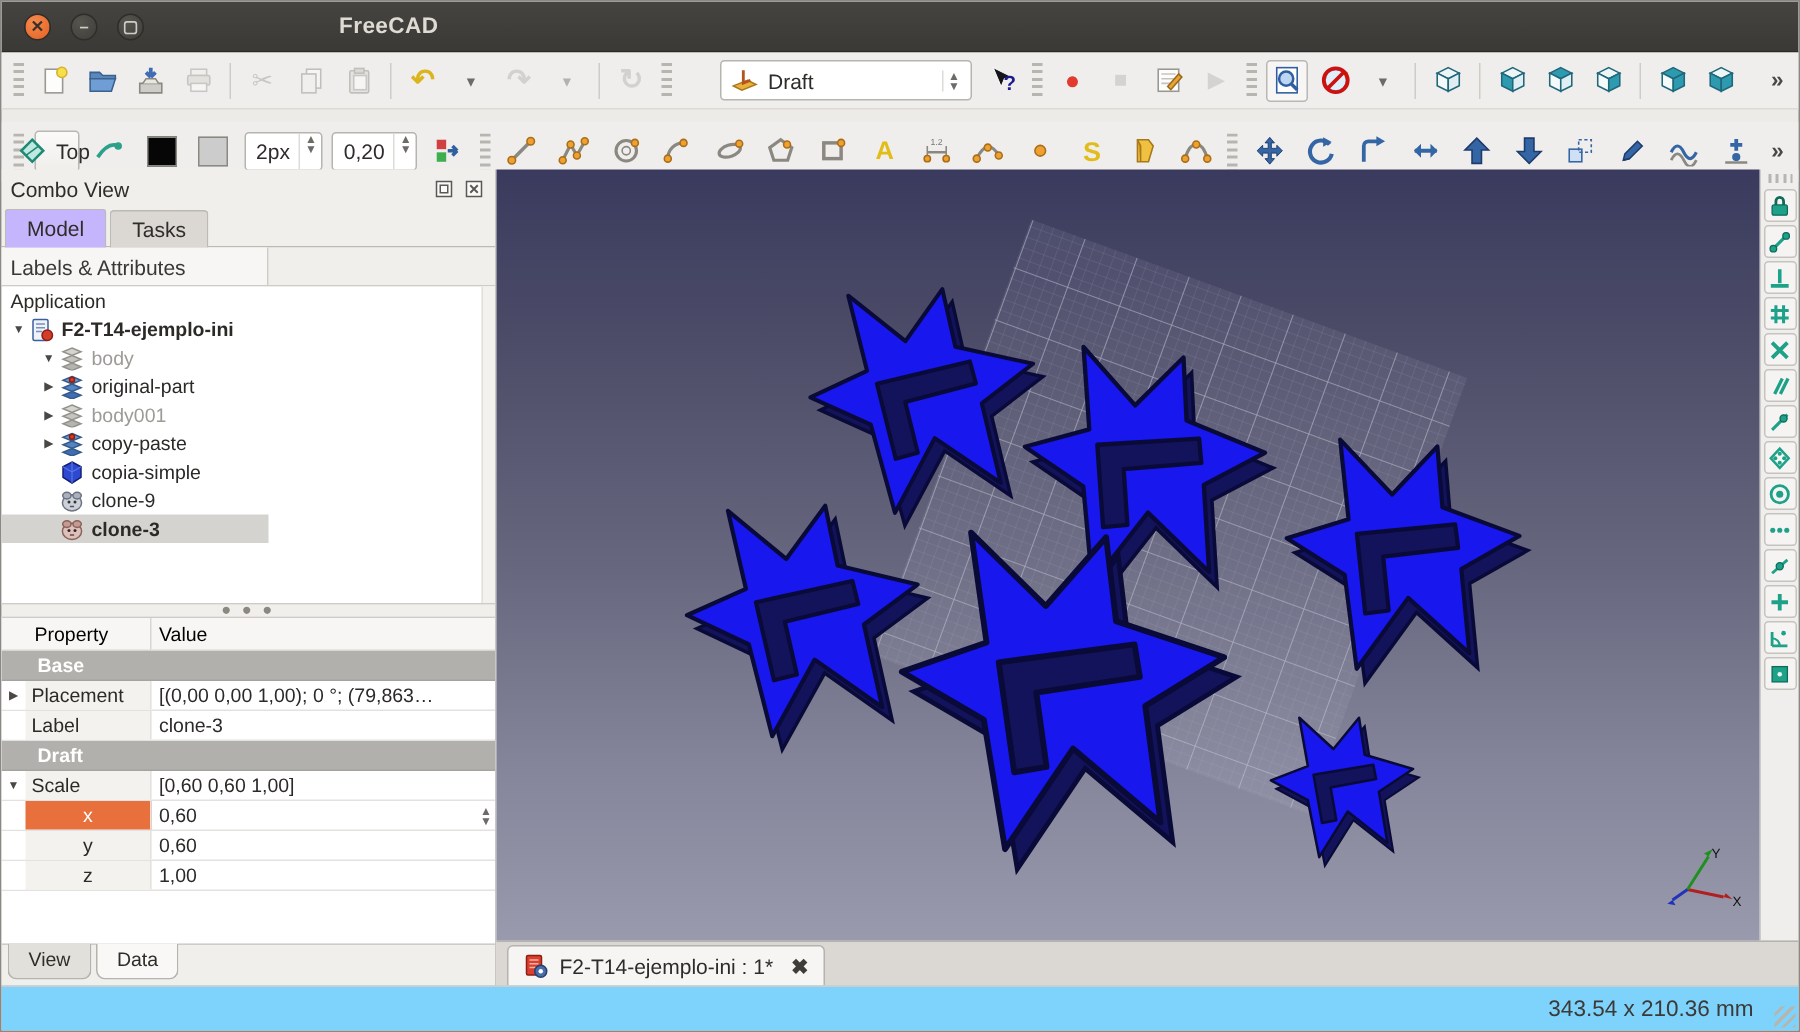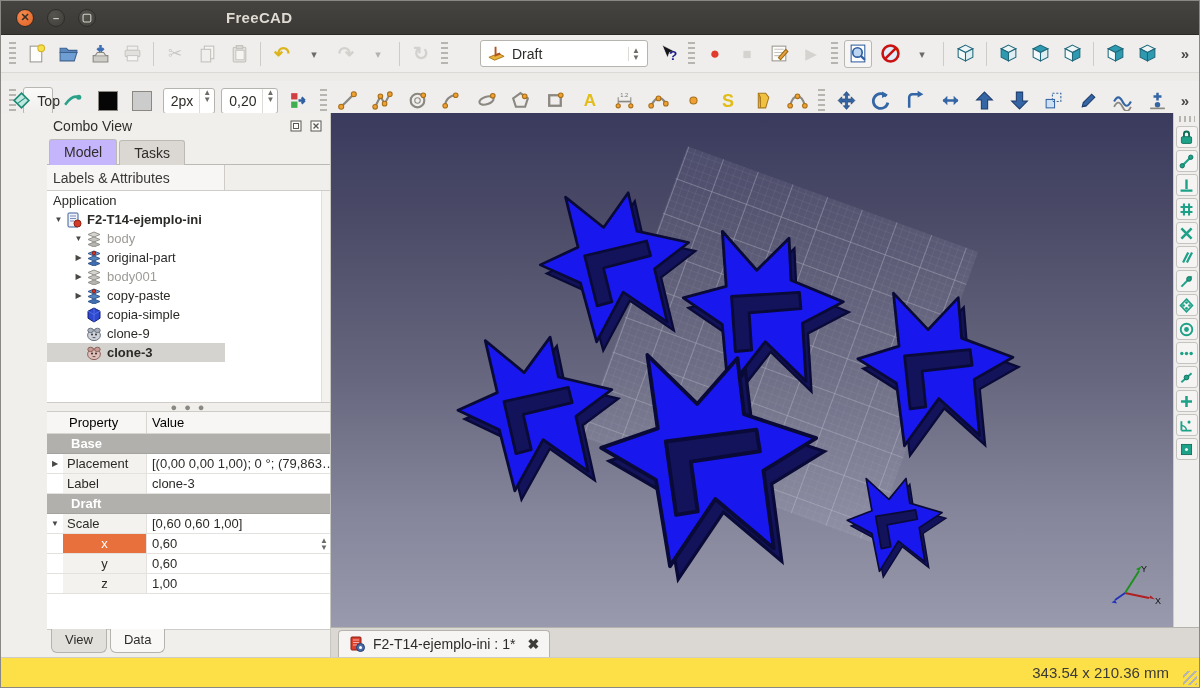--- a/index.html
+++ b/index.html
@@ -40,21 +40,21 @@
   .spinbox{height:26px;background:#fff;border:1px solid #b6b4af;border-radius:3px;display:flex;
            align-items:center;margin:0 3px;padding-left:7px;font-size:14px;color:#2e2c29;}
   .spinbox .updown{margin-left:6px;height:100%;}
   .swatch{padding:2px;}
   .swatch span{width:20px;height:20px;display:block;border:1px solid #8a8880;}
   .lblbtn{width:auto;padding:0 10px 0 6px;border-color:#b9b7b2;background:linear-gradient(#fbfaf9,#efeeeb);}
   .lblbtn .lbl{font-size:14px;color:#2e2c29;margin-left:5px;}
   .toverflow{margin-left:auto;color:#4a4845;font-size:15px;font-weight:bold;padding:0 6px;}
   
   .main{position:absolute;top:112px;left:0;right:0;bottom:30px;display:flex;}
-  .dock{width:330px;background:#f1efec;display:flex;flex-direction:column;border-right:1px solid #c9c7c2;padding-left:46px;}
+  .dock{width:330px;background:#f1efec;display:flex;flex-direction:column;border-right:1px solid #c9c7c2;}
   .combo-head{height:25px;display:flex;align-items:center;padding:0 6px;font-size:14px;color:#2f2d2a;}
   .combo-head .sp{flex:1;}
   .phb{width:16px;height:15px;margin-left:4px;display:flex;align-items:center;justify-content:center;}
   .phb svg{width:14px;height:14px;}
   .combo-tabs{height:27px;display:flex;align-items:flex-end;padding-left:2px;border-bottom:1px solid #bcbab5;}
   .ctab{padding:4px 14px 4px;font-size:14px;color:#2f2d2a;border:1px solid #bcbab5;border-bottom:none;
         border-radius:3px 3px 0 0;background:#dbd8d4;margin-right:2px;position:relative;top:1px;}
   .ctab.active{background:#c4b5fd;padding-bottom:5px;}
   .treehdr{height:26px;display:flex;align-items:center;background:#f1efec;border-bottom:1px solid #cfccc7;}
   .treehdr .cell{width:178px;height:100%;display:flex;align-items:center;padding-left:6px;font-size:14px;
@@ -106,21 +106,21 @@
         display:flex;align-items:center;justify-content:center;padding:0;}
   .rbtn svg{width:17px;height:17px;display:block;}
   .tabbar{height:30px;background:#dbd8d4;border-top:1px solid #b5b3ae;display:flex;align-items:flex-end;
           padding-left:7px;}
   .mditab{height:27px;background:#f6f5f3;border:1px solid #b5b3ae;border-bottom:none;border-radius:4px 4px 0 0;
           display:flex;align-items:center;padding:0 10px;font-size:14px;color:#2e2c29;}
   .mditab .ticon{width:17px;height:17px;margin-right:7px;}
   .mditab .ticon svg{width:17px;height:17px;display:block;}
   .mditab .x{margin-left:12px;font-weight:bold;color:#3f3d3a;font-size:14px;}
   
-  .statusbar{position:absolute;left:0;right:0;bottom:0;height:30px;background:#fde047;
+  .statusbar{position:absolute;left:0;right:0;bottom:0;height:30px;background:#7dd3fc;
              border-top:1px solid #cfccc7;display:flex;align-items:center;}
   .sdims{margin-left:auto;font-size:15px;color:#3c3a37;padding-right:14px;}
   .sgrip{width:14px;height:14px;align-self:flex-end;margin:0 2px 2px 0;
          background:repeating-linear-gradient(135deg,transparent 0 3px,#b7b5b0 3px 5px);}
 </style>
 </head>
 <body>
 
 <div class="window">
 

